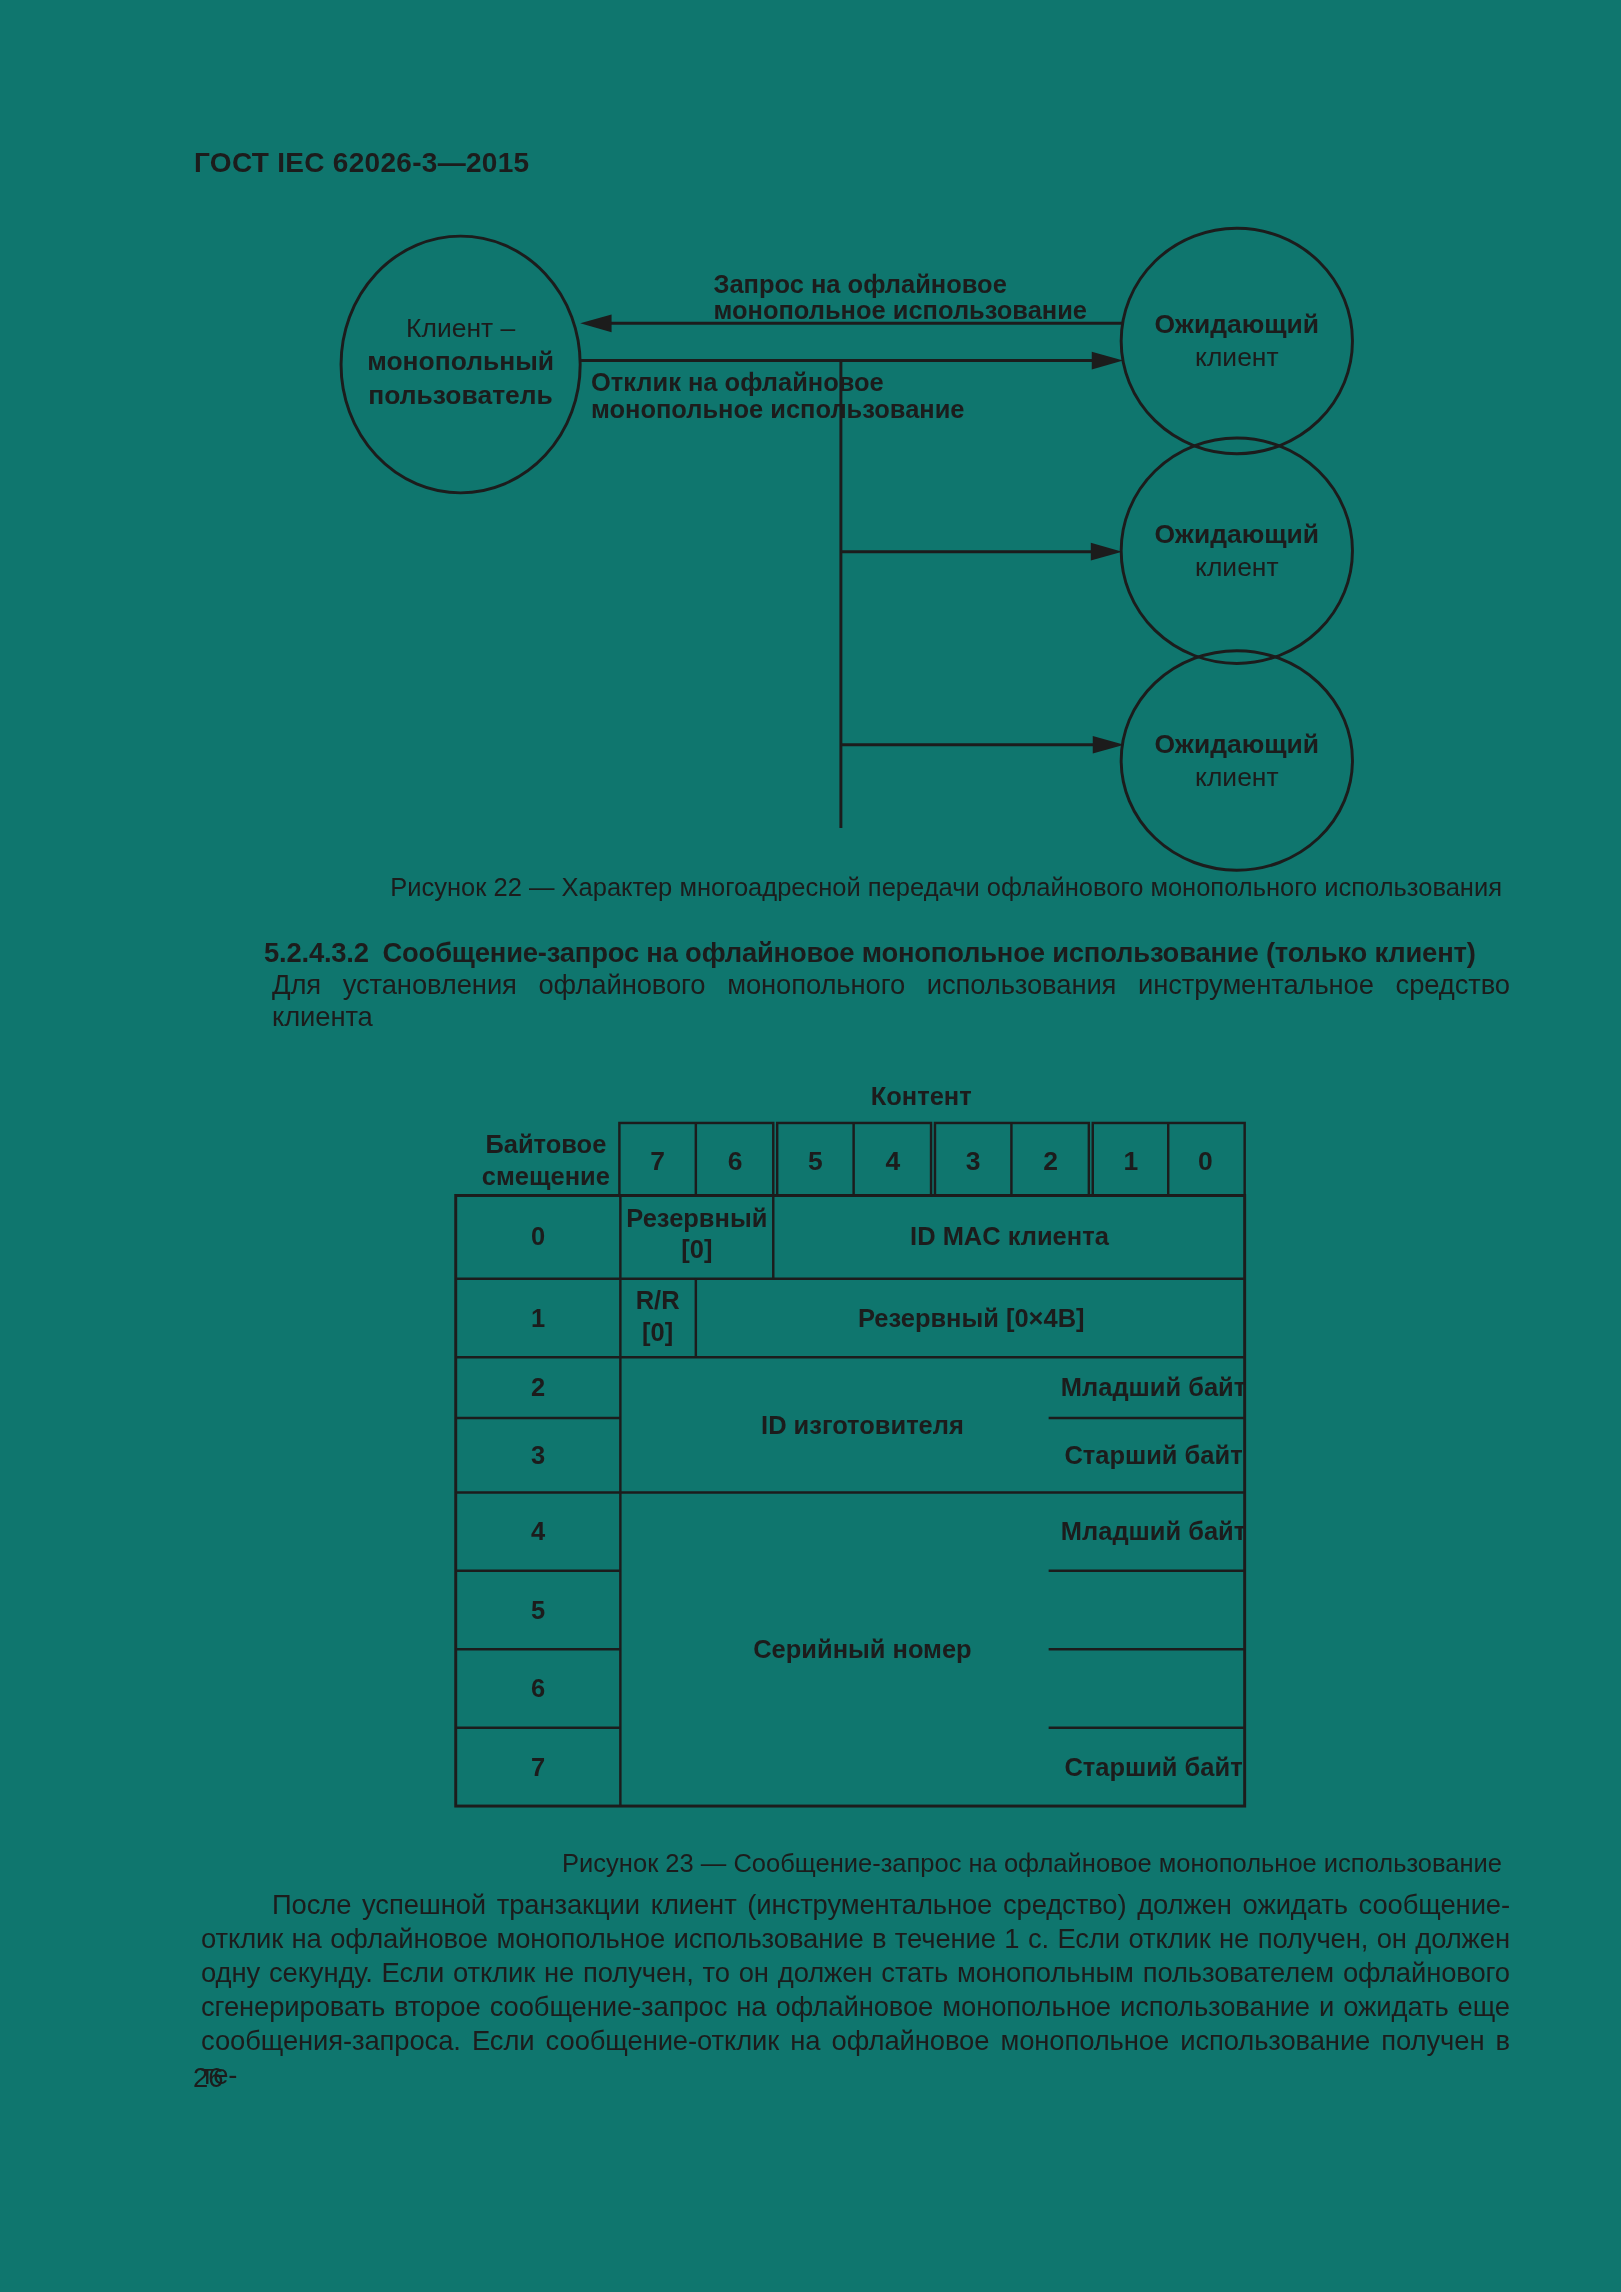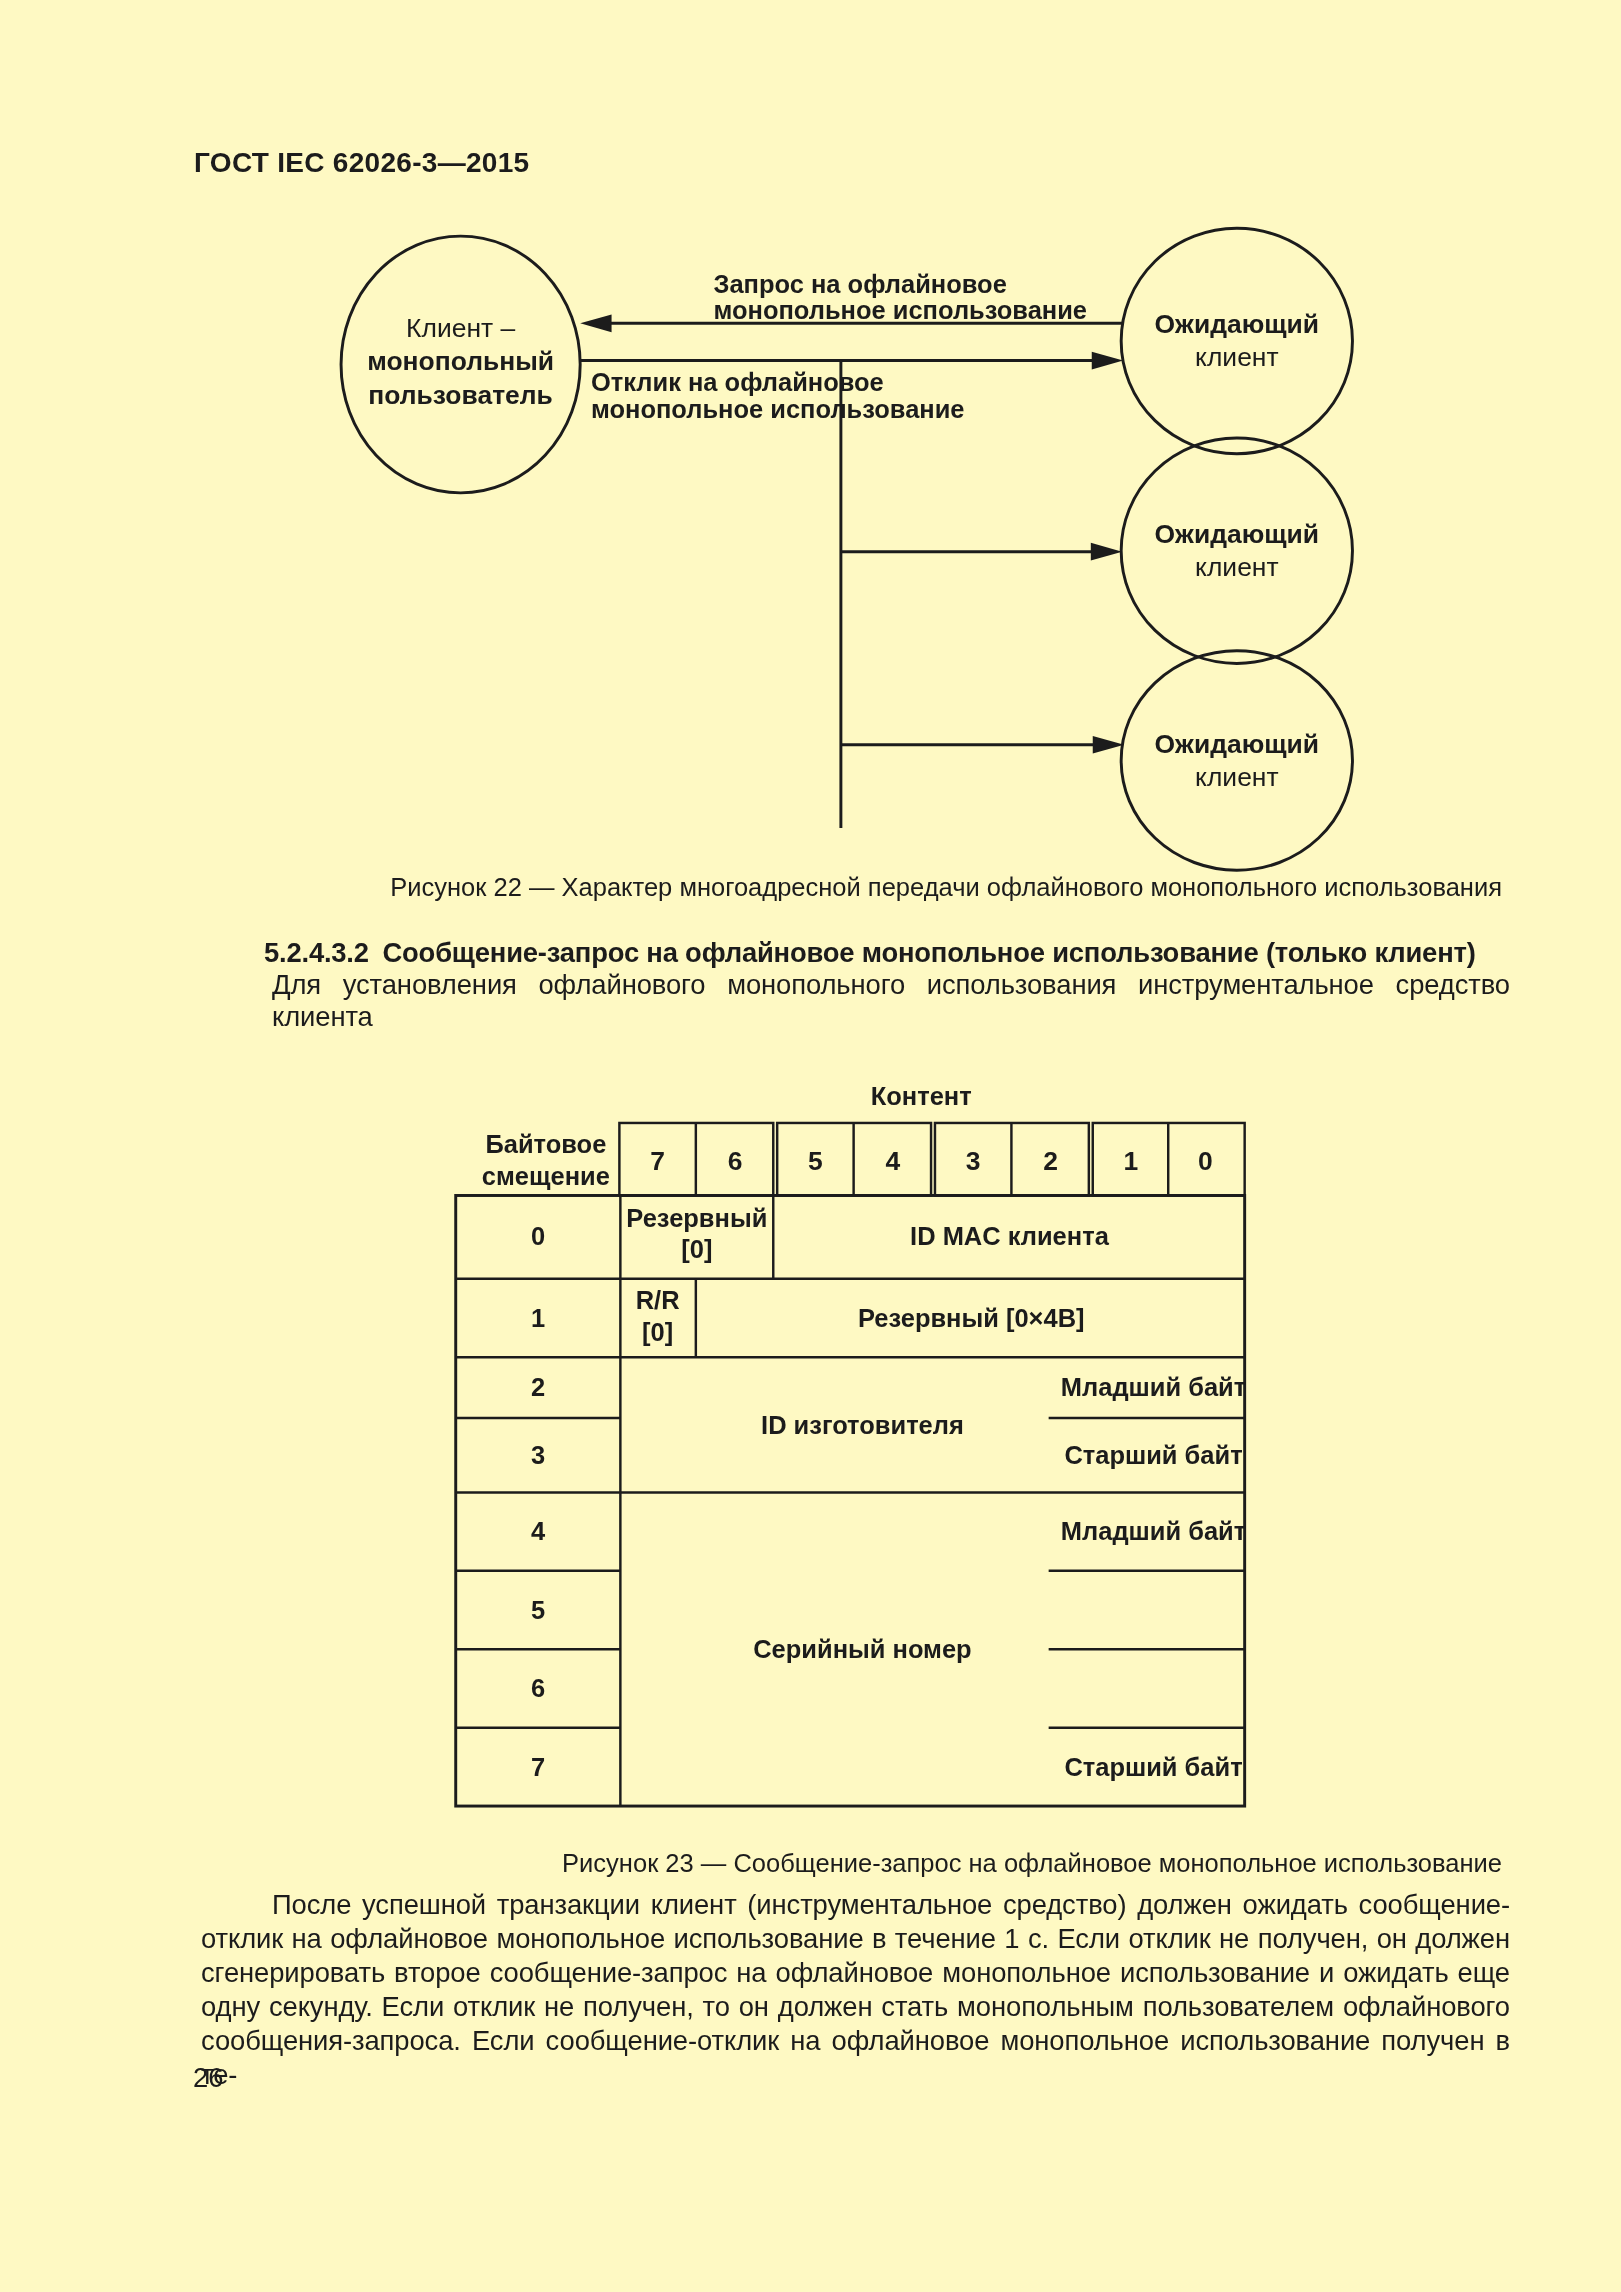--- a/index.html
+++ b/index.html
@@ -1,20 +1,20 @@
 <!DOCTYPE html>
 <html lang="ru"><head>
 <meta charset="utf-8">
 <style>
   html,body{margin:0;padding:0;background:#9a9a9a;}
   .page{
     position:relative;
     width:1621px;height:2293px;
     margin:0 auto;
-    background:#fef9c3;
+    background:#0f766e;
     font-family:"Liberation Sans", sans-serif;
     color:#1c1c1c;
     overflow:hidden;
   }
   .abs{position:absolute;}
   .doc-header{
     left:194px;top:147px;
     font-size:28px;font-weight:bold;letter-spacing:0.3px;
   }
   .caption{
@@ -179,21 +179,21 @@
       <text x="1177" y="1572">Младший байт</text>
       <text x="1177" y="1812">Старший байт</text>
     </g>
   </svg>
 
   <div class="abs caption cap23">Рисунок 23 — Сообщение-запрос на офлайновое монопольное использование</div>
 
   <div class="abs para p2">
     <div class="jline first">После успешной транзакции клиент (инструментальное средство) должен ожидать сообщение-</div>
     <div class="jline">отклик на офлайновое монопольное использование в течение 1 с. Если отклик не получен, он должен</div>
+    <div class="jline">одну секунду. Если отклик не получен, то он должен стать монопольным пользователем офлайнового</div>
     <div class="jline">сгенерировать второе сообщение-запрос на офлайновое монопольное использование и ожидать еще</div>
-    <div class="jline">одну секунду. Если отклик не получен, то он должен стать монопольным пользователем офлайнового</div>
     <div class="jline">сообщения-запроса. Если сообщение-отклик на офлайновое монопольное использование получен в те-</div>
   </div>
 
   <div class="abs page-number">26</div>
 
 </div>
 
 
 </body></html>

